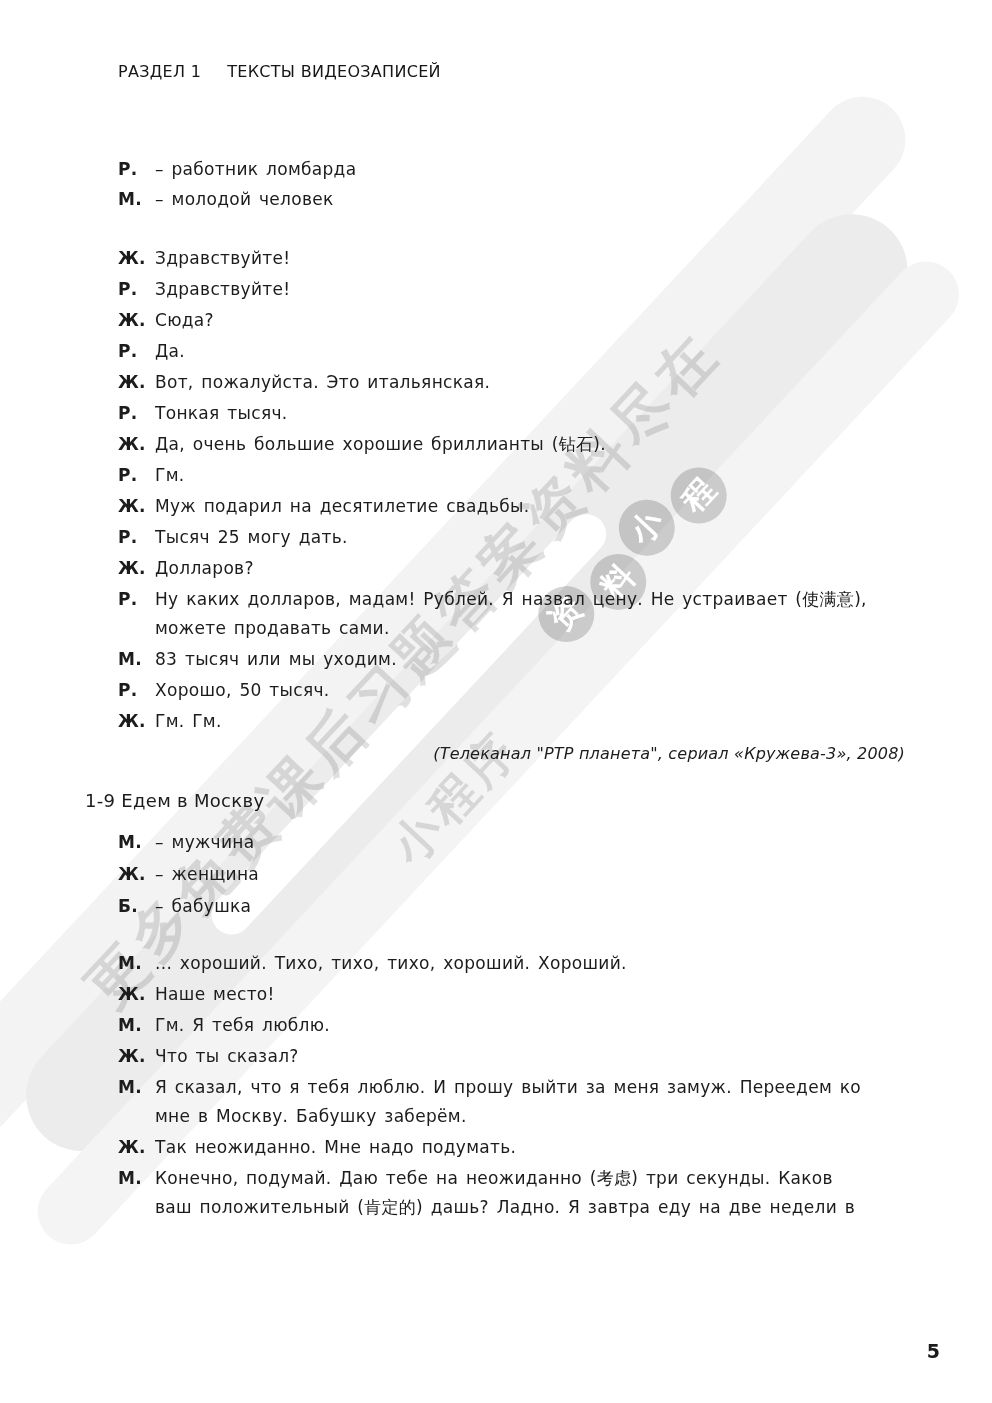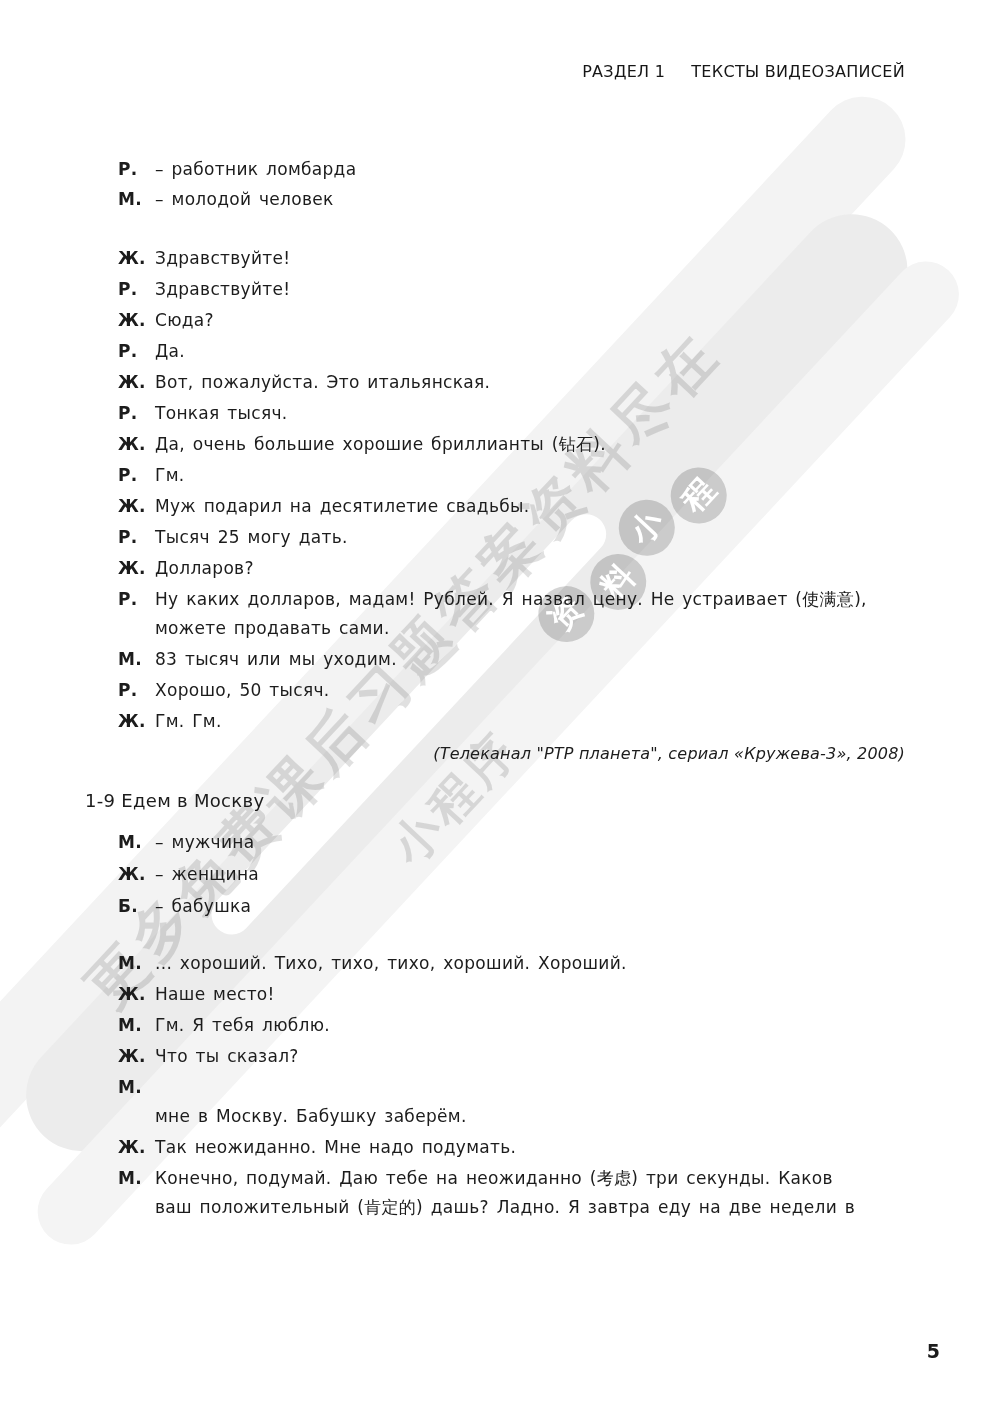--- a/index.html
+++ b/index.html
@@ -42,21 +42,20 @@
     font-size:32px; font-weight:bold;
     display:flex; align-items:center; justify-content:center;
     margin-right:3px; flex:none;
   }
   .badge:nth-child(even){ transform:translateY(16px); }
 
   
   .content { position:relative; z-index:1; padding:62px 87px 0 118px; }
 
   .header {
-    text-align:right;
     font-size:16px; letter-spacing:0.3px; line-height:20px;
     color:#161616;
     margin-bottom:72px;
     white-space:nowrap;
   }
   .hgap { display:inline-block; width:26px; }
 
   .dline { display:flex; font-size:17px; letter-spacing:0.3px; word-spacing:2px; }
   .spk { font-weight:bold; flex:0 0 37px; }
   .txt { flex:1; }
@@ -223,21 +222,21 @@
         <div class="dline">
           <span class="spk">М.</span>
           <span class="txt"><span>Гм. Я тебя люблю.</span></span>
         </div>
         <div class="dline">
           <span class="spk">Ж.</span>
           <span class="txt"><span>Что ты сказал?</span></span>
         </div>
         <div class="dline">
           <span class="spk">М.</span>
-          <span class="txt"><br><span>мне в Москву. Бабушку заберём.</span></span>
+          <span class="txt"><span>Я сказал, что я тебя люблю. И прошу выйти за меня замуж. Переедем ко</span><br><span>мне в Москву. Бабушку заберём.</span></span>
         </div>
         <div class="dline">
           <span class="spk">Ж.</span>
           <span class="txt"><span>Так неожиданно. Мне надо подумать.</span></span>
         </div>
         <div class="dline">
           <span class="spk">М.</span>
           <span class="txt"><span>Конечно, подумай. Даю тебе на </span><span class="u">неожиданно</span><span> (考虑) три секунды. Каков</span><br><span>ваш </span><span class="u">положительный</span><span> (肯定的) дашь? Ладно. Я завтра еду на две недели в</span><br></span>
         </div>
       </div>

